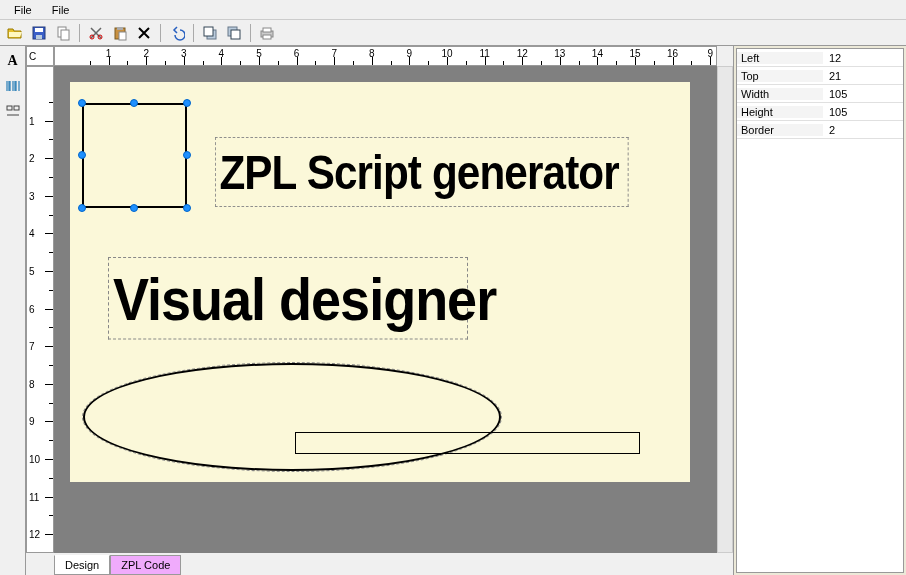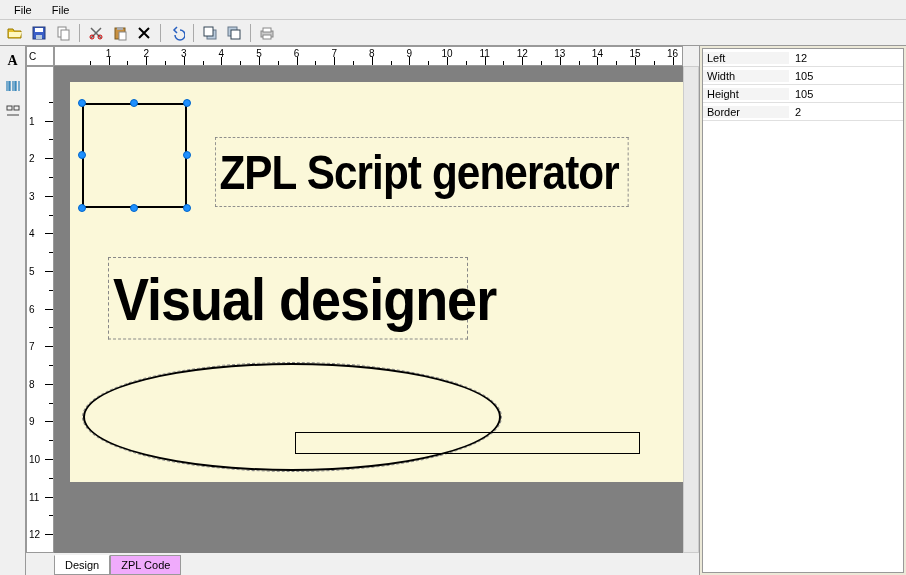--- a/index.html
+++ b/index.html
@@ -33,21 +33,21 @@
 
 .canvas-viewport { position: absolute; left: 28px; top: 20px; right: 16px; bottom: 22px; background: #808080; overflow: hidden; }
 .canvas-page { position: absolute; left: 16px; top: 16px; width: 620px; height: 400px; background: #fbf8d9; }
 
 .scrollbar-v { position: absolute; right: 0; top: 20px; width: 16px; bottom: 22px; background: #e8e8e8; border: 1px solid #ccc; }
 
 .tabstrip { position: absolute; left: 28px; bottom: 0; height: 34px; display: flex; align-items: flex-end; gap: 0; }
 .tab { padding: 3px 10px; background: #f0abfc; border: 1px solid #999; font-size: 11px; cursor: pointer; }
 .tab.active { background: #fff; border-top: 1px solid #fff; }
 
-.props { width: 202px; background: #fff; border: 1px solid #999; margin: 2px; }
+.props { width: 168px; background: #fff; border: 1px solid #999; margin: 2px; }
 .prop-row { display: flex; height: 18px; border-bottom: 1px solid #e0e0e0; font-size: 11px; align-items: center; }
 .prop-label { width: 86px; padding-left: 4px; background: #f4f4f4; }
 .prop-value { flex: 1; padding-left: 6px; }
 
 
 .shape { position: absolute; }
 .sel-handle { position: absolute; width: 8px; height: 8px; background: #1e90ff; border-radius: 50%; border: 1px solid #0066cc; transform: translate(-50%,-50%); z-index: 10; }
 
 .text-obj { border: 1px dashed #888; font-family: Arial, sans-serif; font-weight: 900; color: #000; white-space: nowrap; display: flex; align-items: center; padding: 0 4px; letter-spacing: -1px; }
 .text-obj.big1 { font-size: 48px; transform: scaleX(0.88); transform-origin: left; }
@@ -284,20 +284,24 @@
       <div class="tab">ZPL Code</div>
     </div>
   </div>
 
   <div class="props" id="props-panel">
       <div class="prop-row">
         <div class="prop-label">Left</div>
         <div class="prop-value">12</div>
       </div>
       <div class="prop-row">
+        <div class="prop-label">Top</div>
+        <div class="prop-value">21</div>
+      </div>
+      <div class="prop-row">
         <div class="prop-label">Width</div>
         <div class="prop-value">105</div>
       </div>
       <div class="prop-row">
         <div class="prop-label">Height</div>
         <div class="prop-value">105</div>
       </div>
       <div class="prop-row">
         <div class="prop-label">Border</div>
         <div class="prop-value">2</div>

